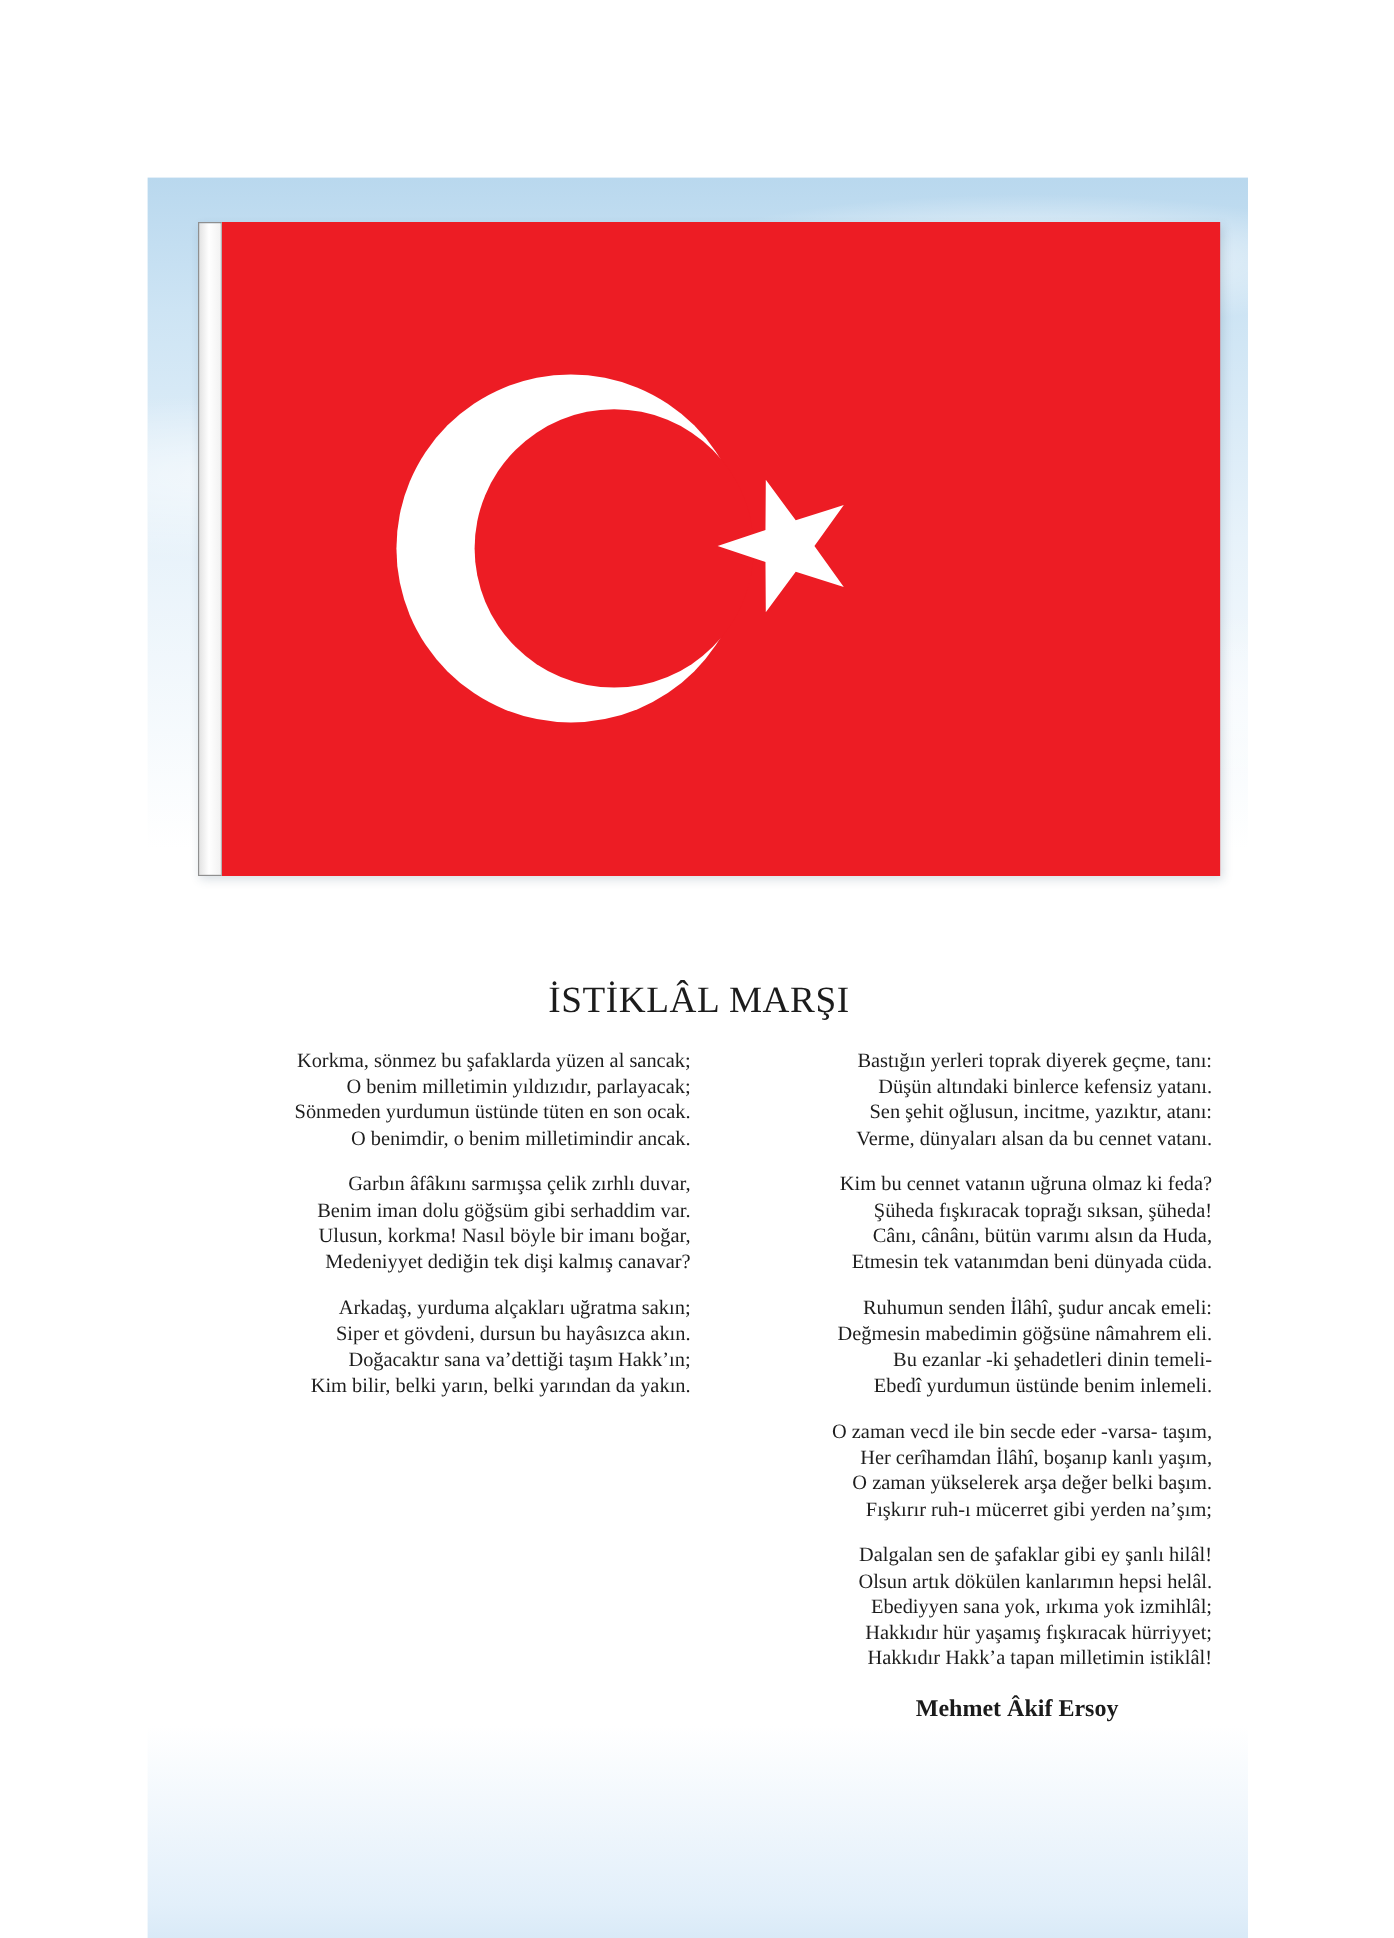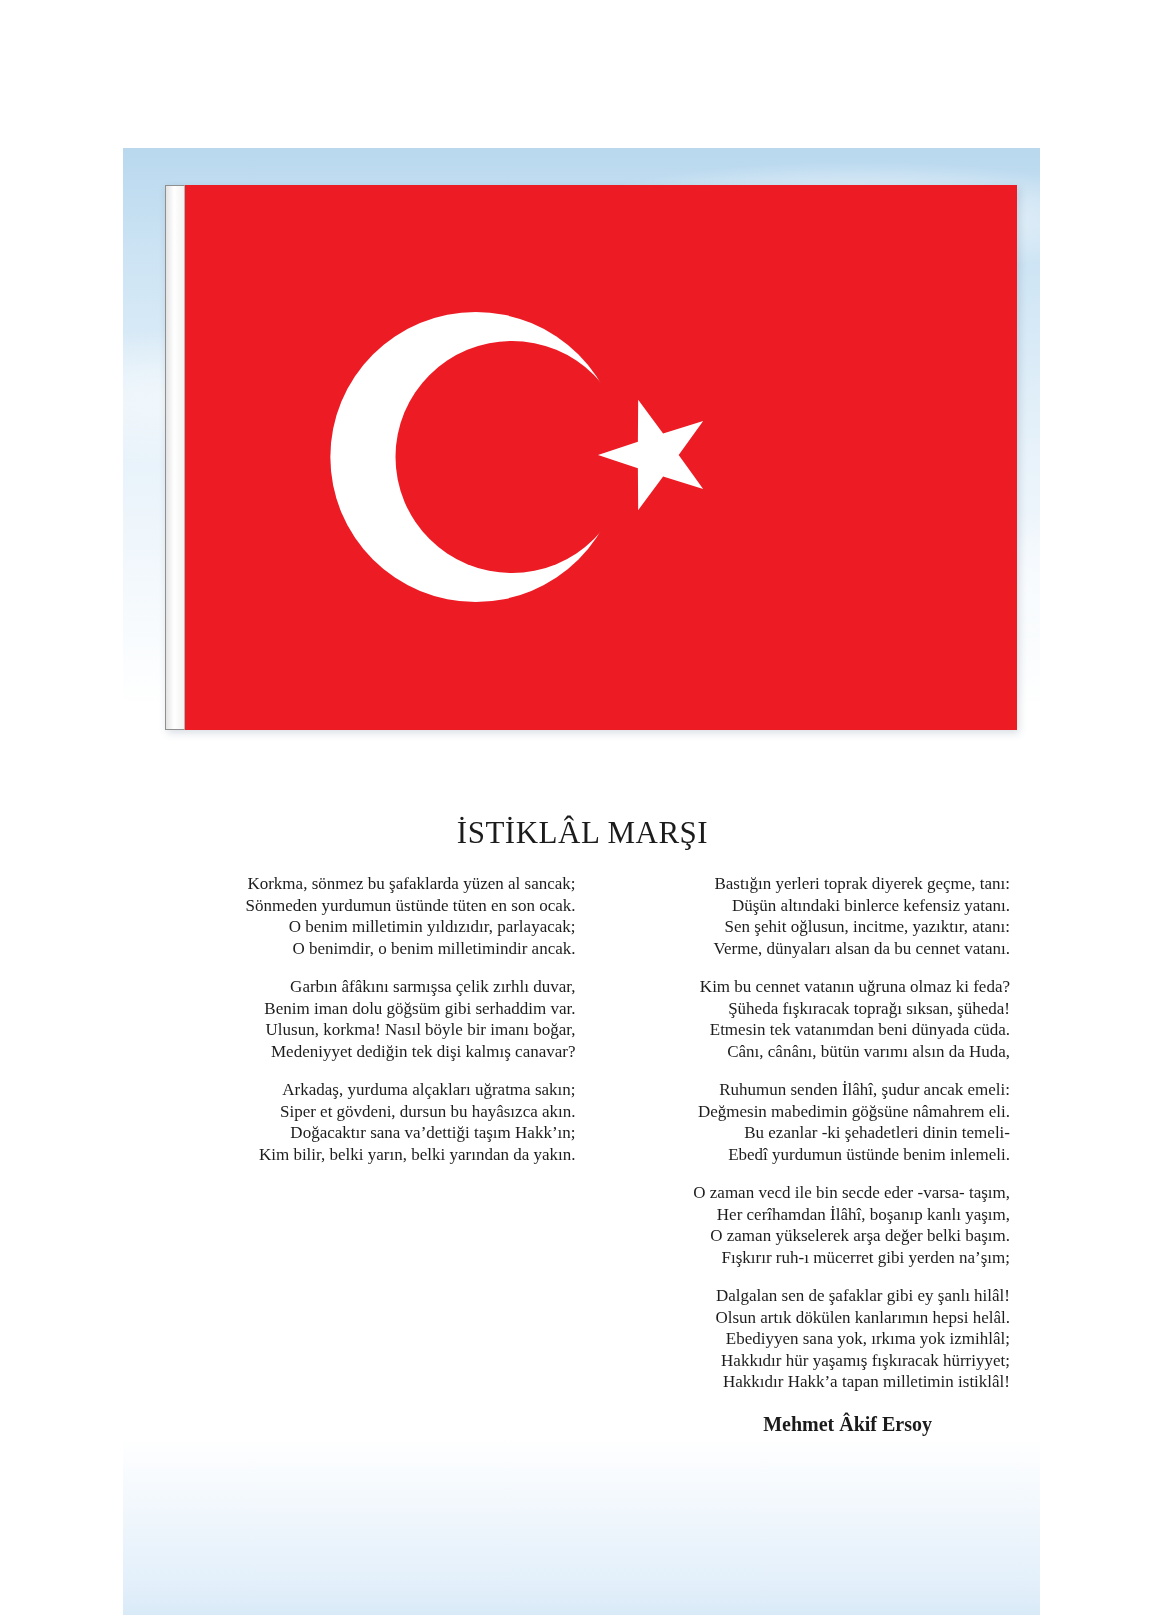--- a/index.html
+++ b/index.html
@@ -115,22 +115,22 @@
       </svg>
     </div>
 
     <h1 class="title">İSTİKLÂL MARŞI</h1>
 
     <div class="columns">
 
       <div class="col">
         <div class="stanza">
           <p class="line">Korkma, sönmez bu şafaklarda yüzen al sancak;</p>
+          <p class="line">O benim milletimin yıldızıdır, parlayacak;</p>
           <p class="line">Sönmeden yurdumun üstünde tüten en son ocak.</p>
-          <p class="line">O benim milletimin yıldızıdır, parlayacak;</p>
           <p class="line">O benimdir, o benim milletimindir ancak.</p>
         </div>
         <div class="stanza">
           <p class="line">Garbın âfâkını sarmışsa çelik zırhlı duvar,</p>
           <p class="line">Benim iman dolu göğsüm gibi serhaddim var.</p>
           <p class="line">Ulusun, korkma! Nasıl böyle bir imanı boğar,</p>
           <p class="line">Medeniyyet dediğin tek dişi kalmış canavar?</p>
         </div>
         <div class="stanza">
           <p class="line">Arkadaş, yurduma alçakları uğratma sakın;</p>
@@ -143,22 +143,22 @@
       <div class="col">
         <div class="stanza">
           <p class="line">Bastığın yerleri toprak diyerek geçme, tanı:</p>
           <p class="line">Düşün altındaki binlerce kefensiz yatanı.</p>
           <p class="line">Sen şehit oğlusun, incitme, yazıktır, atanı:</p>
           <p class="line">Verme, dünyaları alsan da bu cennet vatanı.</p>
         </div>
         <div class="stanza">
           <p class="line">Kim bu cennet vatanın uğruna olmaz ki feda?</p>
           <p class="line">Şüheda fışkıracak toprağı sıksan, şüheda!</p>
+          <p class="line">Cânı, cânânı, bütün varımı alsın da Huda,</p>
           <p class="line">Etmesin tek vatanımdan beni dünyada cüda.</p>
-          <p class="line">Cânı, cânânı, bütün varımı alsın da Huda,</p>
         </div>
         <div class="stanza">
           <p class="line">Ruhumun senden İlâhî, şudur ancak emeli:</p>
           <p class="line">Değmesin mabedimin göğsüne nâmahrem eli.</p>
           <p class="line">Bu ezanlar -ki şehadetleri dinin temeli-</p>
           <p class="line">Ebedî yurdumun üstünde benim inlemeli.</p>
         </div>
         <div class="stanza">
           <p class="line">O zaman vecd ile bin secde eder -varsa- taşım,</p>
           <p class="line">Her cerîhamdan İlâhî, boşanıp kanlı yaşım,</p>

